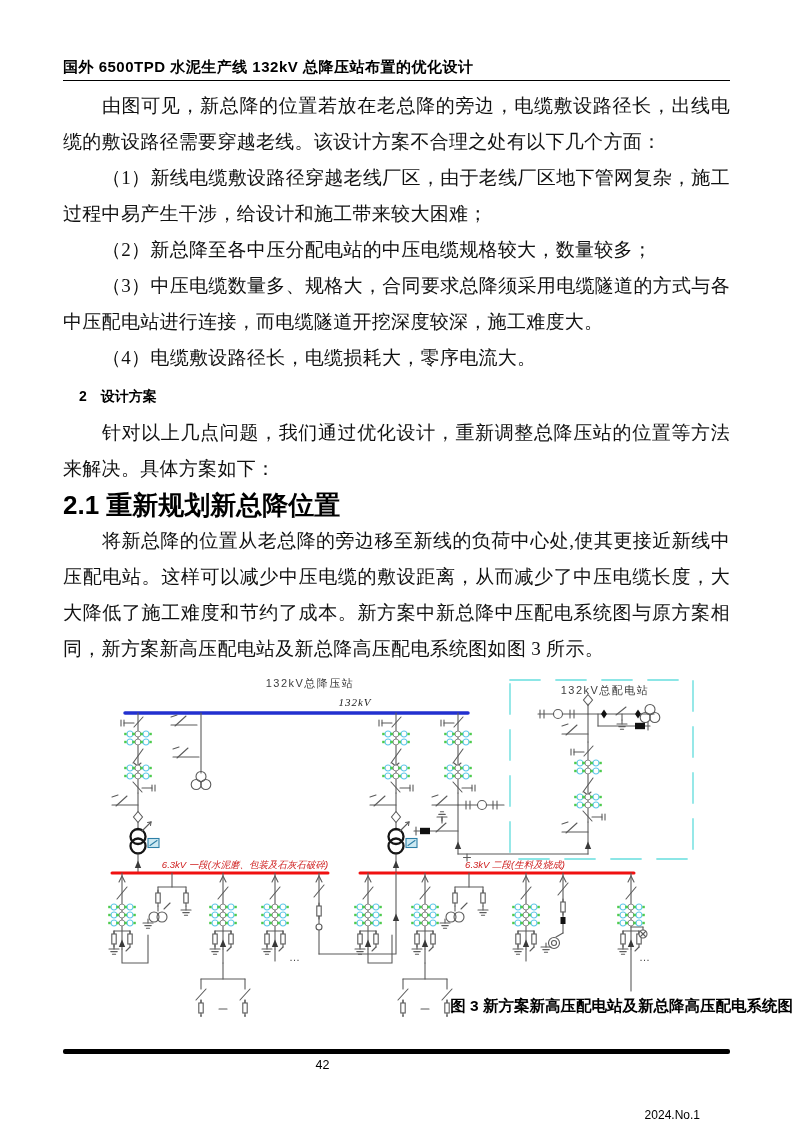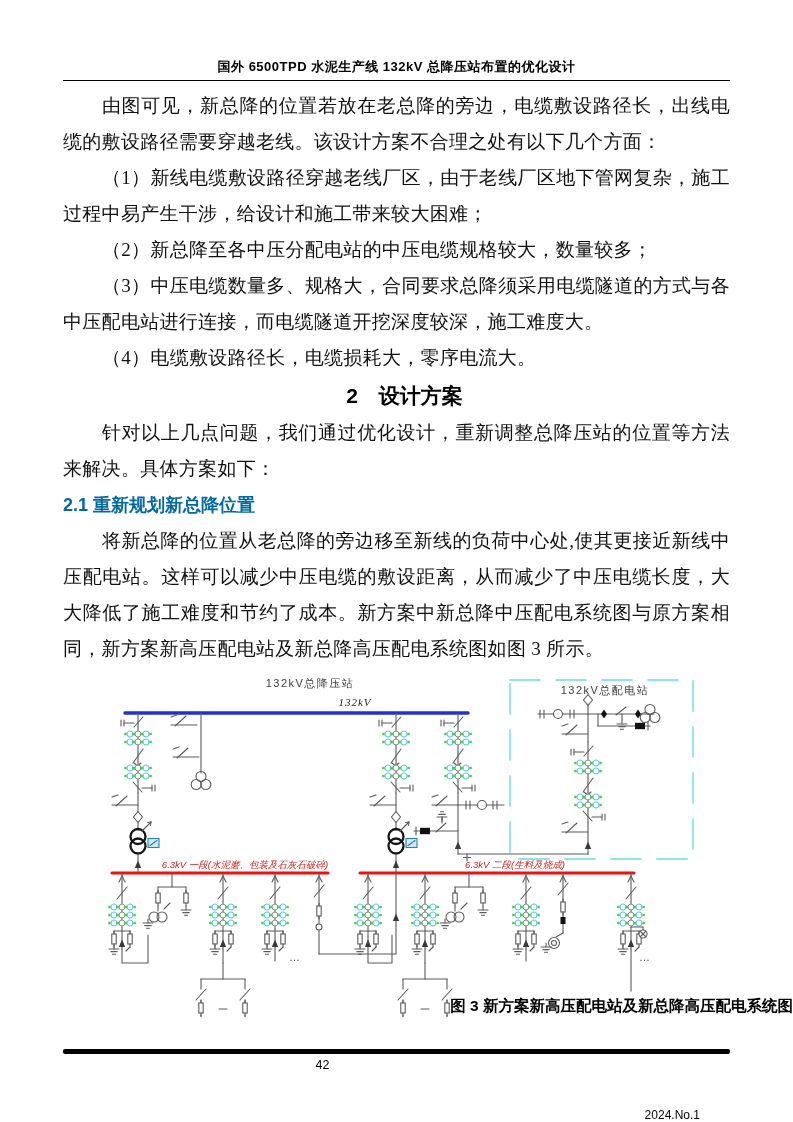--- a/index.html
+++ b/index.html
@@ -2,37 +2,37 @@
 <html><head>
 <meta charset="utf-8">
 <style>
   html,body{margin:0;padding:0;background:#e8e8e8;}
   .page{
     position:relative;width:793px;height:1122px;background:#ffffff;
     font-family:"Liberation Serif","DejaVu Serif",serif;color:#111;
     overflow:hidden;margin:0 auto;
   }
   .hdr-title{
-    position:absolute;top:58px;left:63px;width:667px;text-align:center;
+    position:absolute;top:58px;left:63px;width:667px;text-align:left;
     font-family:"Liberation Sans","DejaVu Sans",sans-serif;
-    font-size:13px;font-weight:700;letter-spacing:.5px;color:#000;
+    font-size:15px;font-weight:700;letter-spacing:.5px;color:#000;
   }
   .hdr-rule{position:absolute;top:80px;left:63px;width:667px;height:0;border-top:1.6px solid #000;}
   .textcol{position:absolute;top:88px;left:63px;width:667px;}
   .textcol p{
     margin:0;font-size:19px;line-height:36px;text-align:justify;
     text-indent:2.05em;letter-spacing:.3px;
   }
   .textcol h2{
     margin:5px 0 4px 16px;font-family:"Liberation Sans","DejaVu Sans",sans-serif;
-    font-size:21px;line-height:30px;font-weight:700;color:#000;text-align:center;
+    font-size:14px;line-height:30px;font-weight:700;color:#000;
   }
   .textcol h3{
     margin:5px 0 4px 0;font-family:"Liberation Sans","DejaVu Sans",sans-serif;
-    font-size:18px;line-height:27px;font-weight:700;color:#0369a1;
+    font-size:26px;line-height:27px;font-weight:700;color:#000000;
   }
   .fig{position:absolute;top:672px;left:60px;width:680px;height:345px;}
   .fig svg{display:block;}
   .stlabel{font:11px "Liberation Sans","DejaVu Sans",sans-serif;fill:#3d3d3d;letter-spacing:1.5px;}
   .hvlabel{font:italic 11px "Liberation Serif",serif;fill:#222;letter-spacing:1px;}
   .buslabel{font:italic 9.5px "Liberation Sans","DejaVu Sans",sans-serif;fill:#cf2020;}
   .dots{font:11px "Liberation Sans",sans-serif;fill:#444;letter-spacing:1px;}
   .fig-caption{
     position:absolute;top:996px;left:0;width:793px;text-align:right;
     font-family:"Liberation Sans","DejaVu Sans",sans-serif;

